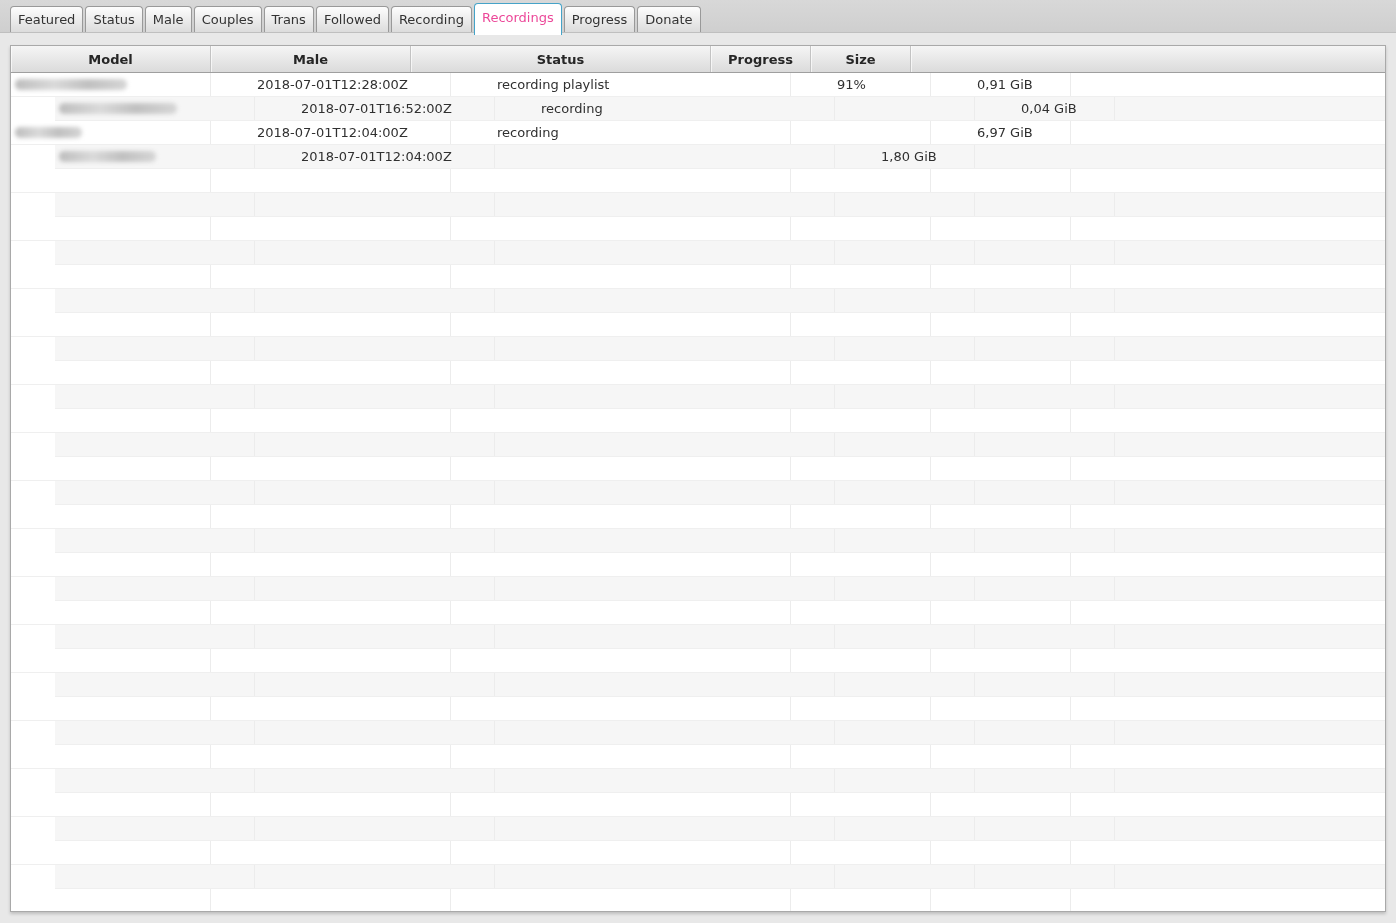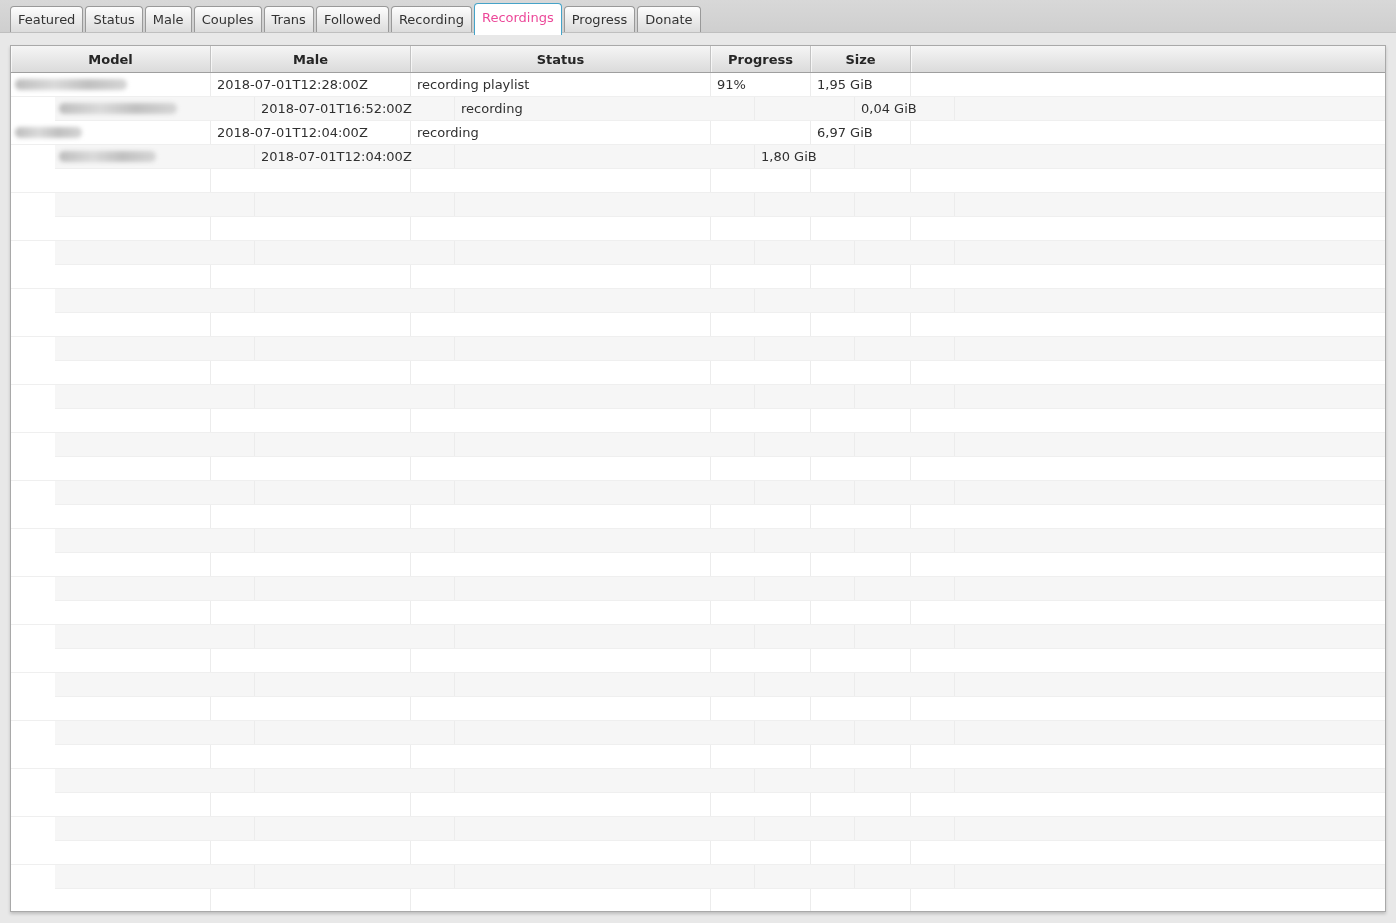--- a/index.html
+++ b/index.html
@@ -59,21 +59,21 @@
     font-size:13px;font-weight:bold;color:#262626;
     border-right:1px solid #c3c3c3;
     box-shadow:inset 1px 0 0 rgba(255,255,255,0.65);
     overflow:hidden;white-space:nowrap;cursor:default;
   }
   .th:last-child{border-right:none;}
   .tbody{flex:1 1 auto;overflow:hidden;}
   .tr{
     display:grid;grid-template-columns:var(--cols);
     height:24px;box-sizing:border-box;
-    background:#ffffff;border-bottom:1px solid #efefef;
+    background:#ffffff;border-bottom:1px solid #efefef;gap:40px;
   }
   .tr.alt{background:#f6f6f6;margin-left:44px;}
   .td{
     display:flex;align-items:center;
     padding:0 6px;box-sizing:border-box;
     font-size:13px;color:#303030;
     border-right:1px solid #ececec;
     overflow:hidden;white-space:nowrap;
   }
   .td:last-child{border-right:none;}
@@ -150,21 +150,21 @@
             <div class="td">
               <span>2018-07-01T12:28:00Z</span>
             </div>
             <div class="td">
               <span>recording playlist</span>
             </div>
             <div class="td">
               <span>91%</span>
             </div>
             <div class="td">
-              <span>1,95 GiB</span>
+              <span>0,91 GiB</span>
             </div>
             <div class="td"></div>
           </div>
           <div class="tr alt">
             <div class="td model">
               <div class="blob" style="width: 118px;"></div>
             </div>
             <div class="td">
               <span>2018-07-01T16:52:00Z</span>
             </div>

